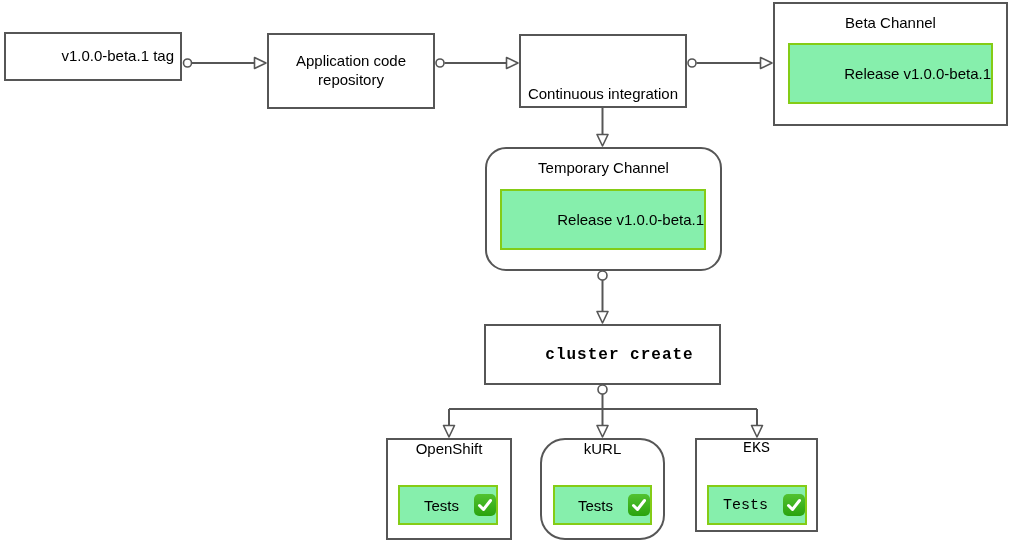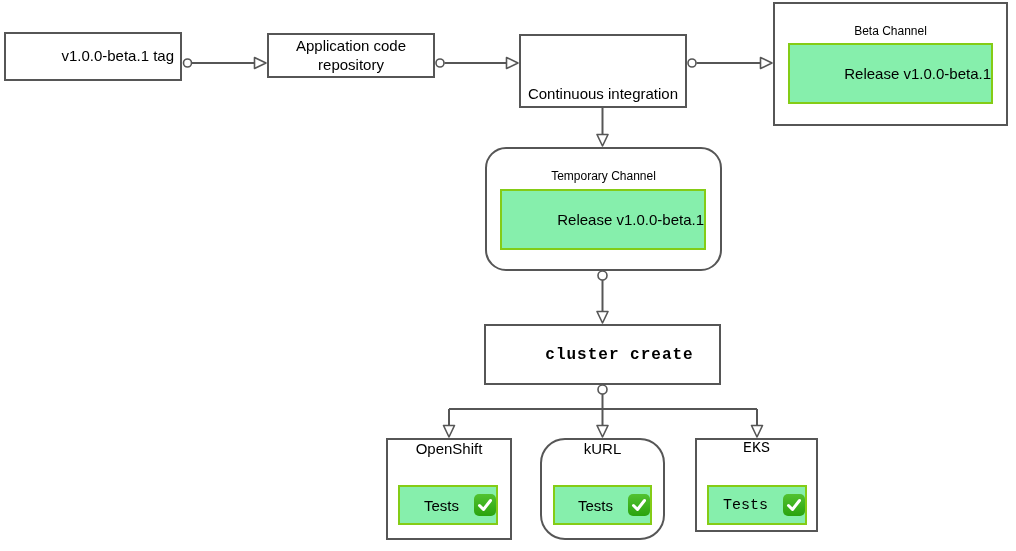--- a/index.html
+++ b/index.html
@@ -40,22 +40,22 @@
   .mono-node {
     font-family: "Liberation Mono", monospace;
     font-weight: bold;
     font-size: 16px;
     letter-spacing: 1px;
   }
   .group-node {
     text-align: center;
   }
   .group-title {
-    margin-top: 20px;
-    font-size: 12px;
+    margin-top: 10px;
+    font-size: 15px;
   }
   .small-group .group-title {
     margin-top: 0;
     font-size: 15px;
   }
   .inner-box {
     position: absolute;
     box-sizing: border-box;
     background: #86efac;
     border: 2px solid #84cc16;
@@ -131,21 +131,21 @@
         <path d="M602.5,437 L597,425.5 L608,425.5 Z" fill="#ffffff" stroke-width="1.6" stroke-linejoin="round"></path>
         <path d="M757,437 L751.5,425.5 L762.5,425.5 Z" fill="#ffffff" stroke-width="1.6" stroke-linejoin="round"></path>
       </g>
     </g>
   </svg>
 
   <div class="node simple-node" style="left:4px; top:32px; width:178px; height:49px;justify-content:flex-end;">
     <span>v1.0.0-beta.1 tag</span>
   </div>
 
-  <div class="node simple-node" style="left:267px; top:33px; width:168px; height:45px;">
+  <div class="node simple-node" style="left:267px; top:33px; width:168px; height:76px;">
     <span>Application code repository</span>
   </div>
 
   <div class="node simple-node" style="left:519px; top:34px; width:168px; height:74px;align-items:flex-end;">
     <span>Continuous integration</span>
   </div>
 
   <div class="node group-node" style="left:773px; top:2px; width:235px; height:124px;">
     <div class="group-title">Beta Channel</div>
     <div class="inner-box" style="left:13px; top:39px; width:205px; height:61px;">

